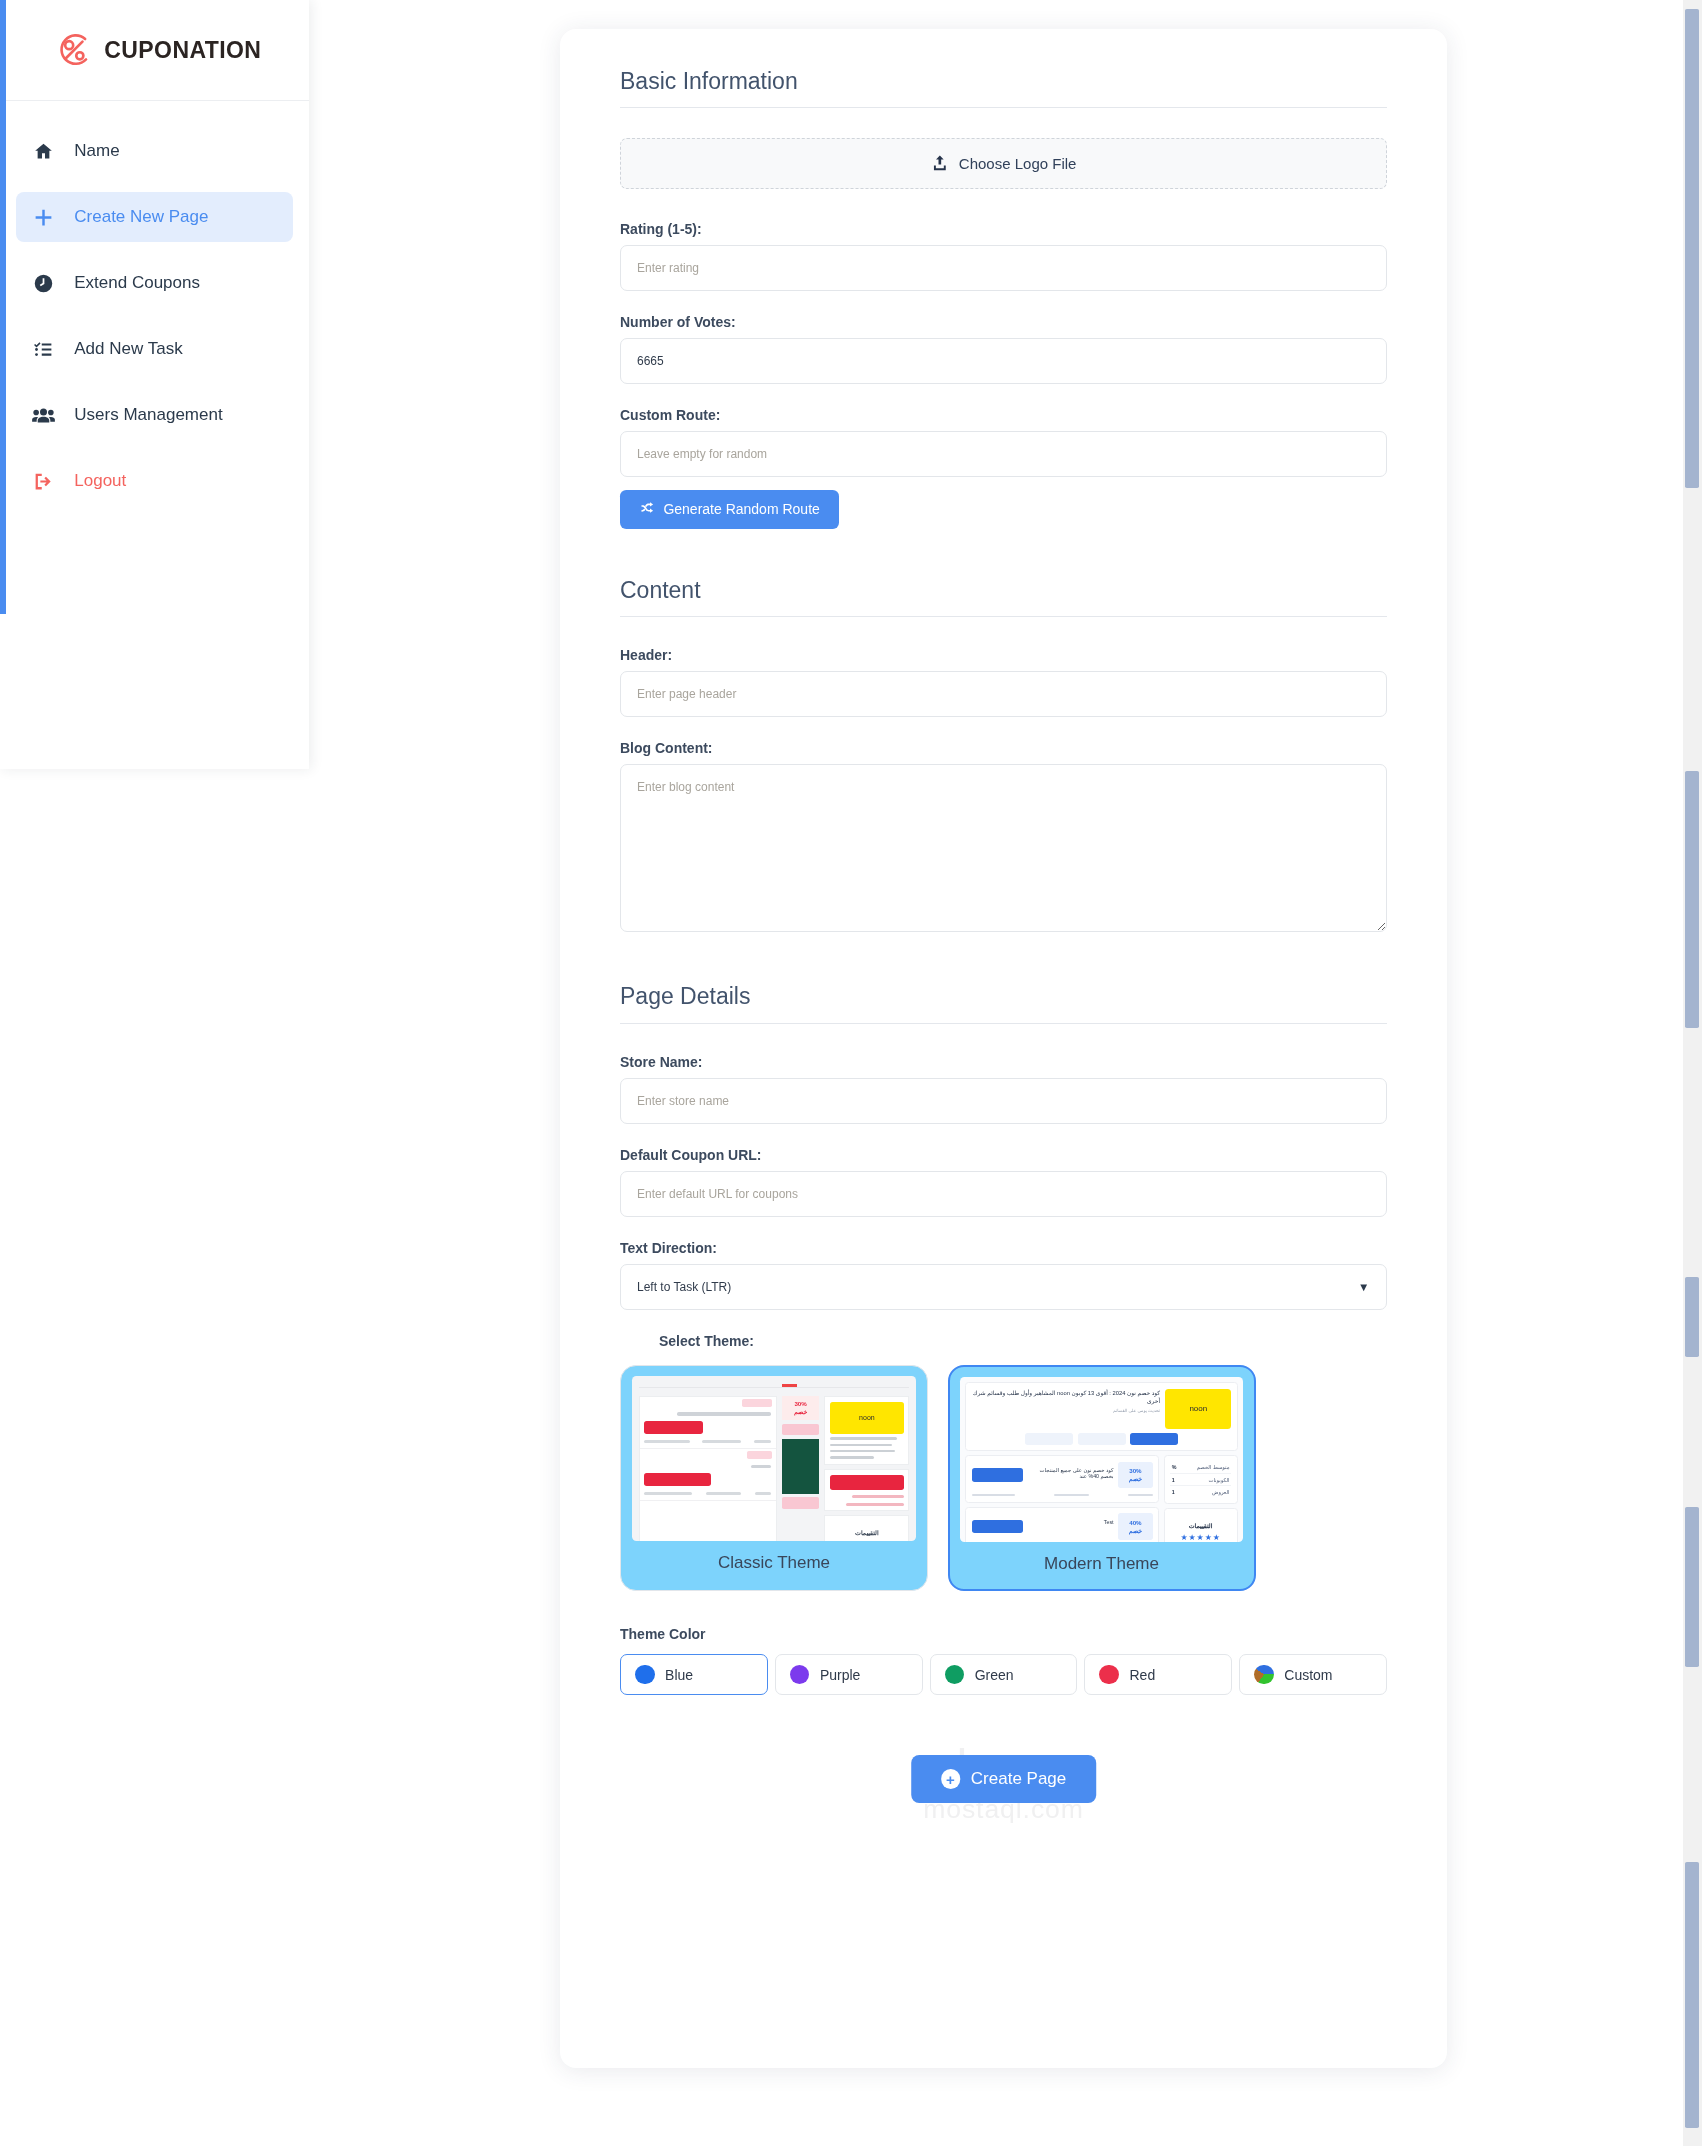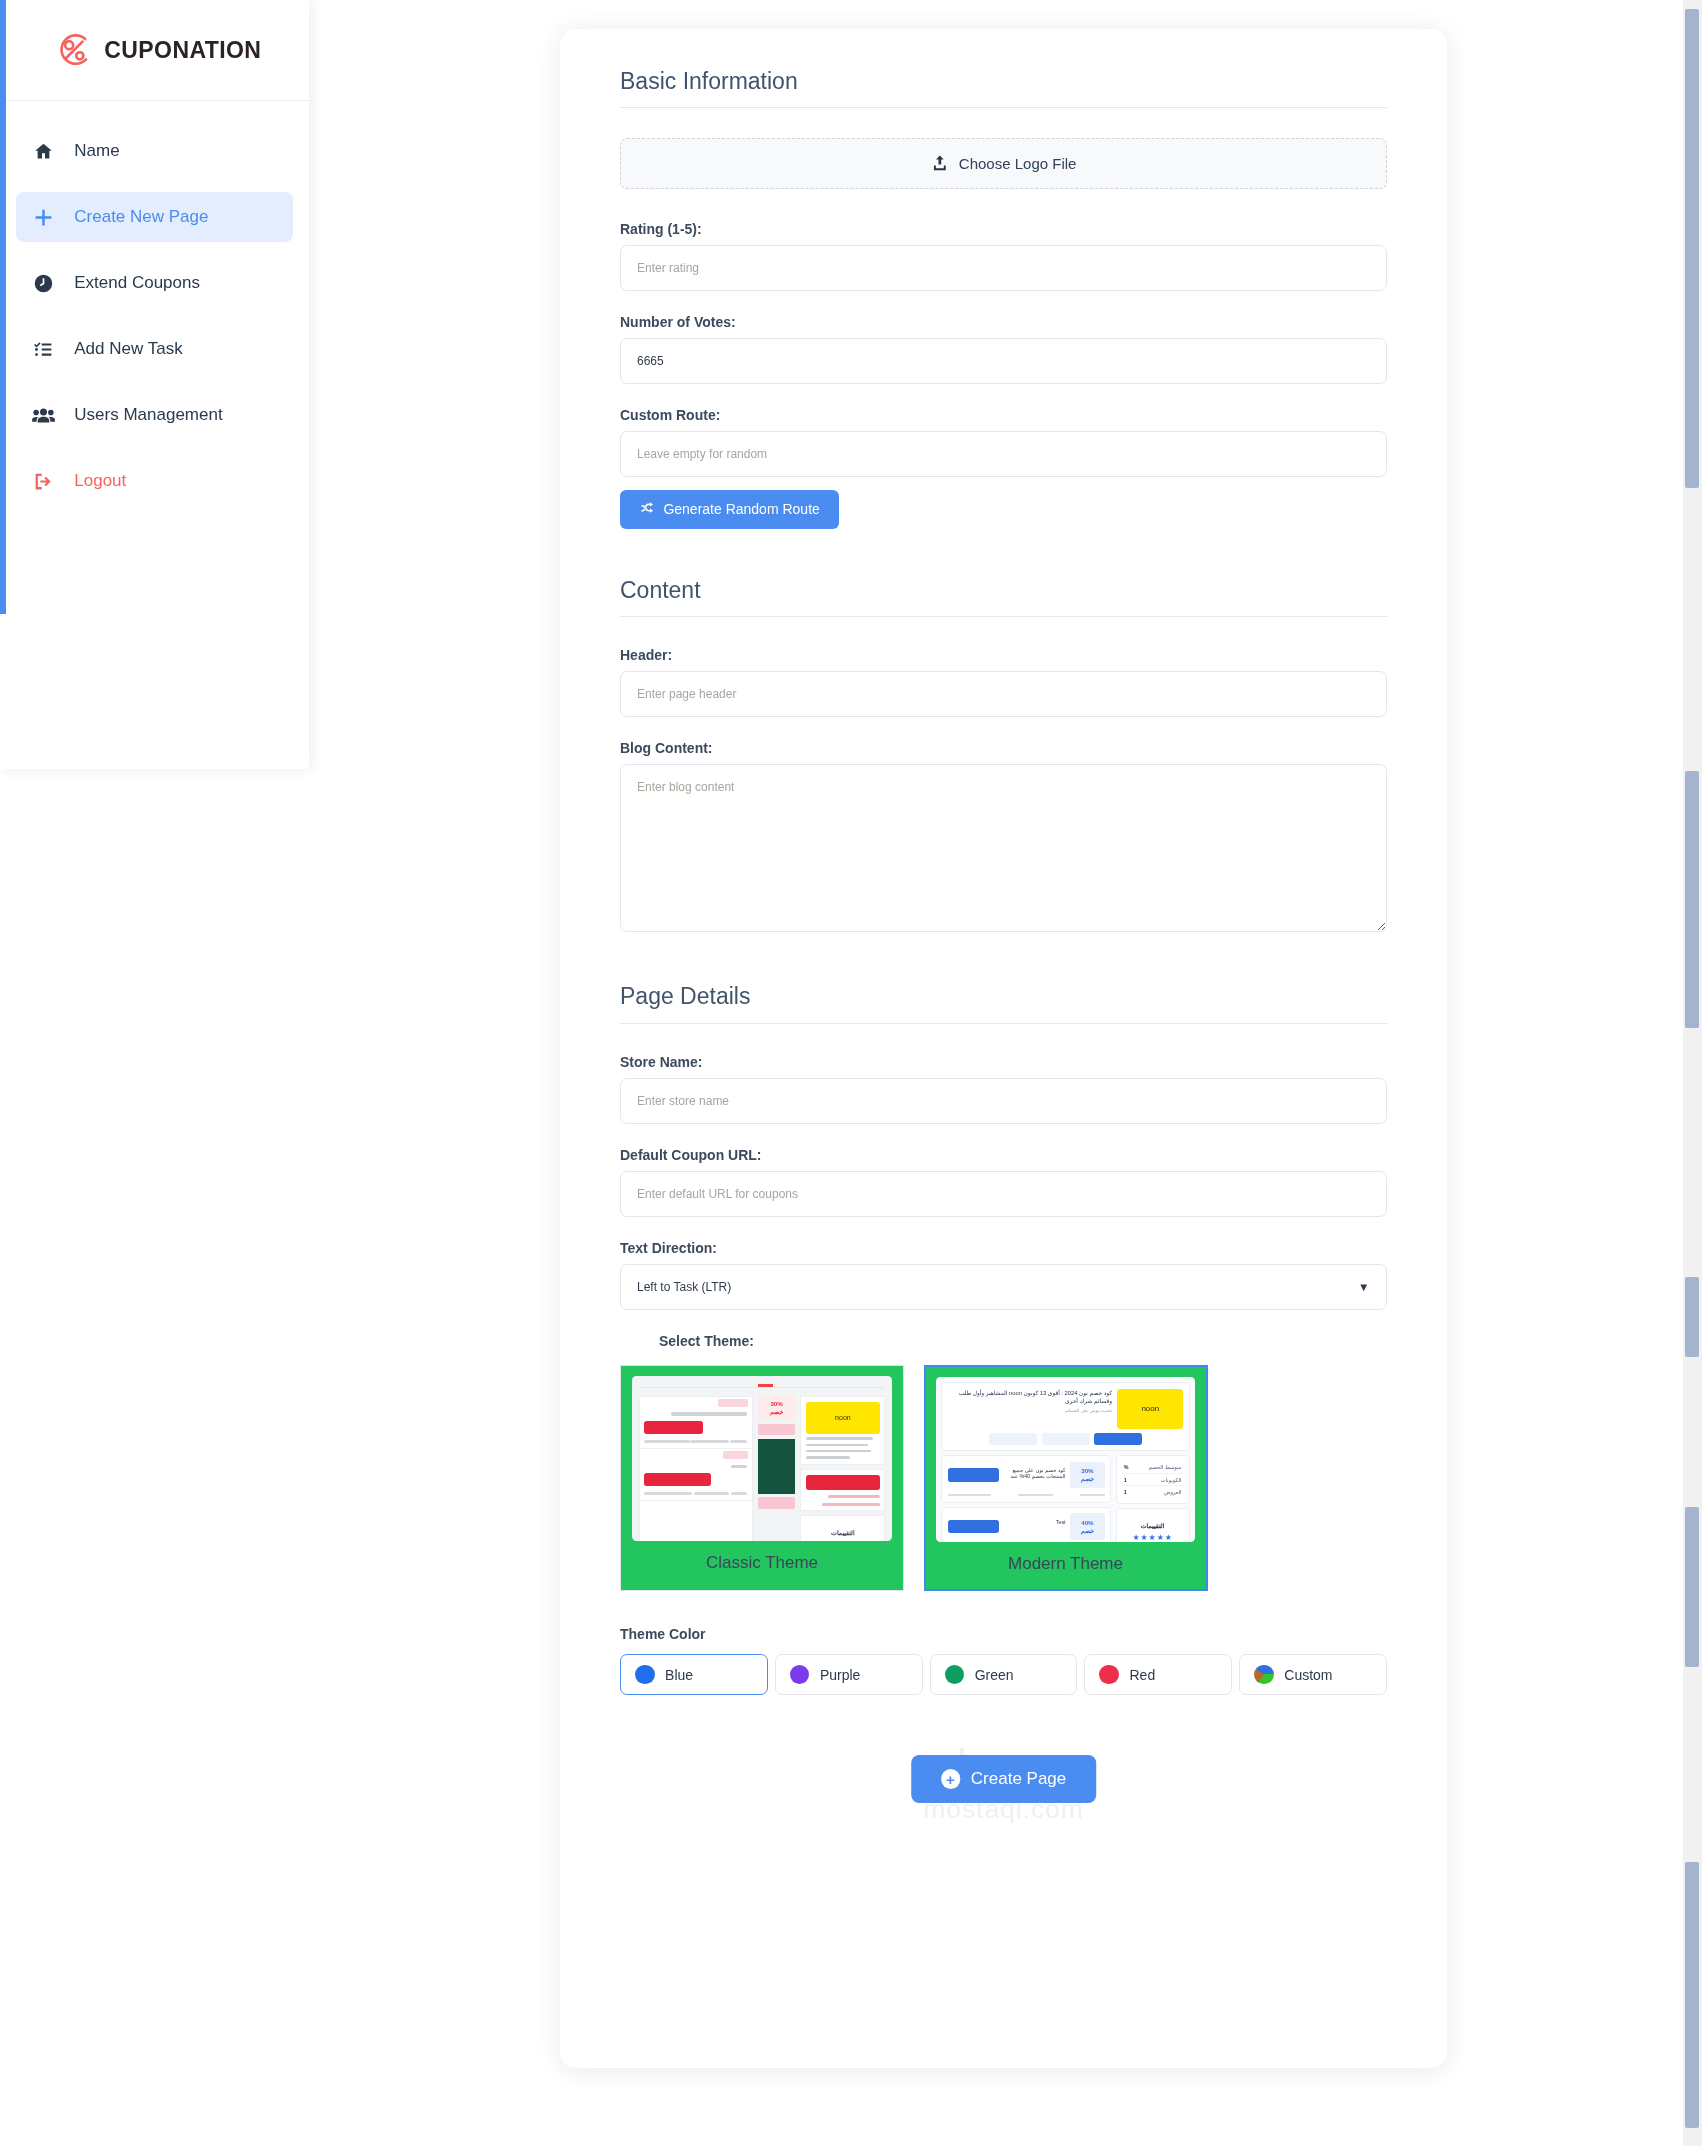--- a/index.html
+++ b/index.html
@@ -101,22 +101,22 @@
     display:inline-flex; align-items:center; gap:8.9px;
     background:#4a8cf0; color:#fff; border:none; border-radius:6.2px;
     padding: 0 19.5px; height: 39px; font-size: 14px; cursor:pointer;
     font-family:"Liberation Sans", sans-serif;
   }
 
   
   .theme-label { font-size:14px; font-weight:bold; color:#3c4a5e; margin-bottom: 16px; display:block;margin-left:39px; }
   .theme-row { display:flex; gap: 19.5px; }
   .theme-card {
-    width: 284px; border:0.9px solid #e2e6eb; border-radius: 0;
-    padding: 10.6px 10.6px 0 10.6px; background:#22c55e; cursor:pointer; overflow:hidden;
+    width: 308px; border:0.9px solid #e2e6eb; border-radius: 16px;
+    padding: 10.6px 10.6px 0 10.6px; background:#7dd3fc; cursor:pointer; overflow:hidden;
   }
   .theme-card.selected { border: 2.2px solid #3f87f2; }
   .theme-card-name {
     text-align:center; font-size: 17px; color:#39465a; padding: 11.5px 0 15px 0;
   }
   .thumb { height: 165px; overflow:hidden; border-radius:4.4px; position:relative; }
   .thumb.classic { background:#f3f4f6; padding: 7px; }
   .thumb.modern  { background:#fafbfd; padding: 5.3px; }
 
   

